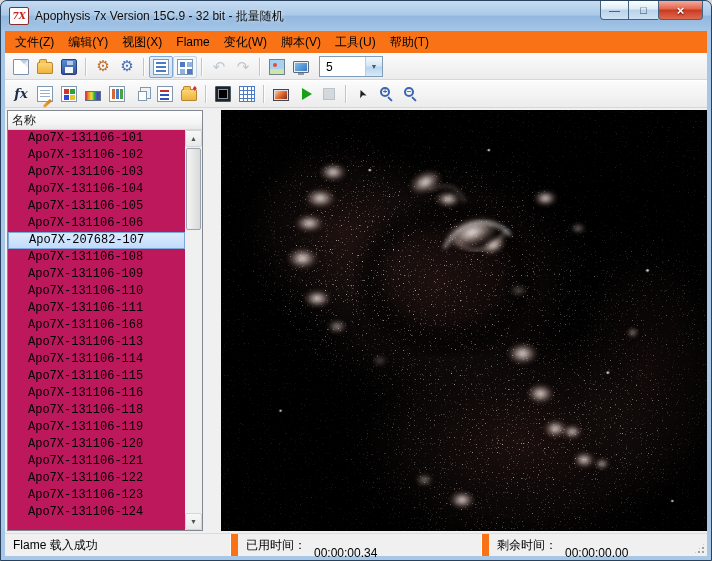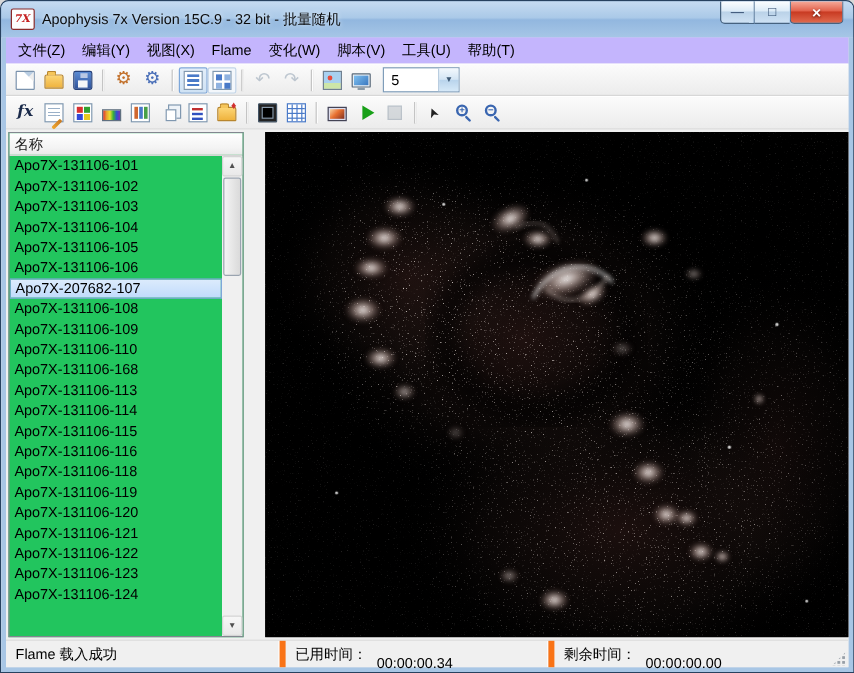--- a/index.html
+++ b/index.html
@@ -34,21 +34,21 @@
     background:linear-gradient(#f6ab9b,#e2624c 45%,#c83a22 50%,#e06a4e);
     text-shadow:0 1px 2px #5a1208;
   }
   
   .frame{
     flex:1;display:flex;flex-direction:column;box-sizing:border-box;min-height:0;
     border-left:4px solid #a8c6e5;border-right:4px solid #a8c6e5;border-bottom:4px solid #a8c6e5;
     background:#f0f0f0;
   }
   
-  .menubar{height:22px;flex:0 0 22px;display:flex;align-items:center;padding-left:3px;background:#c4b5fd;}
+  .menubar{height:22px;flex:0 0 22px;display:flex;align-items:center;padding-left:3px;background:#f97316;}
   .menu-item{padding:3px 7px;white-space:nowrap;}
   
   .toolbar{
     display:flex;align-items:center;padding:1px 4px;box-sizing:border-box;
     background:linear-gradient(#fbfbfb,#ececec);border-top:1px solid #fff;border-bottom:1px solid #d7d7d7;
   }
   .toolbar1{height:27px;flex:0 0 27px;}
   .toolbar2{height:28px;flex:0 0 28px;}
   .tb-buttons{display:flex;align-items:center;}
   .tb-sep{width:1px;height:18px;background:#c4c4c4;border-right:1px solid #fdfdfd;margin:0 4px;}
@@ -111,40 +111,40 @@
   .ic-render::before{content:"";position:absolute;inset:1px;background:linear-gradient(135deg,#f8d0a0,#e87030 45%,#803020);}
   .ic-play{width:0;height:0;border-top:6px solid transparent;border-bottom:6px solid transparent;border-left:10px solid #18a018;margin-left:3px;}
   .ic-stop::before{content:"";position:absolute;inset:2px;background:#b0b8c0;border:1px solid #788898;}
   .ic-cursor::before{content:"➤";position:absolute;left:2px;top:0;font-size:11px;line-height:16px;color:#202020;transform:rotate(-112deg);}
   .ic-zoom-in::before,.ic-zoom-out::before{position:absolute;left:1px;top:1px;width:10px;height:10px;border:2px solid #3a66b0;border-radius:50%;box-sizing:border-box;font:bold 8px/6px "Liberation Sans",sans-serif;color:#3a66b0;text-align:center;}
   .ic-zoom-in::before{content:"+";}
   .ic-zoom-out::before{content:"−";}
   .ic-zoom-in::after,.ic-zoom-out::after{content:"";position:absolute;right:2px;bottom:2px;width:6px;height:2px;background:#3a66b0;transform:rotate(45deg);border-radius:1px;}
   
   .main{flex:1;min-height:0;display:flex;background:#f0f0f0;padding:2px 0 2px 2px;box-sizing:border-box;}
-  .list-panel{width:196px;flex:0 0 196px;background:#22c55e;border:1px solid #828790;box-sizing:border-box;display:flex;flex-direction:column;}
+  .list-panel{width:196px;flex:0 0 196px;background:#be185d;border:1px solid #828790;box-sizing:border-box;display:flex;flex-direction:column;}
   .list-header{height:18px;flex:0 0 18px;display:flex;align-items:center;padding-left:4px;background:linear-gradient(#fff,#f3f3f3 70%,#e9e9e9);border-bottom:1px solid #d5d5d5;color:#1a1a1a;}
   .list-body{flex:1;display:flex;min-height:0;}
   .list-items{flex:1;overflow:hidden;}
-  .list-item{height:17px;line-height:17px;padding-left:4px;white-space:nowrap;box-sizing:border-box;}
+  .list-item{height:17px;line-height:17px;padding-left:20px;white-space:nowrap;box-sizing:border-box;font-family:Liberation Mono, monospace;}
   .list-item.sel{background:linear-gradient(#dcebfc,#c1dbfc);border:1px solid #7da7d9;line-height:15px;}
   
   .scrollbar{width:17px;flex:0 0 17px;background:#f0f0f0;display:flex;flex-direction:column;align-items:center;}
   .sb-btn{width:17px;height:17px;box-sizing:border-box;border:1px solid #d5d5d5;border-radius:2px;background:linear-gradient(#f7f7f7,#e9e9e9);display:flex;align-items:center;justify-content:center;font-size:7px;color:#505050;padding:0;}
   .sb-thumb{width:13px;height:80px;margin-top:1px;background:linear-gradient(90deg,#f4f4f4,#dadada);border:1px solid #9aa4b0;border-radius:2px;}
   .sb-track{flex:1;}
   .splitter{width:18px;flex:0 0 18px;}
   
   .preview{flex:1;background:#000;position:relative;min-width:0;}
   .preview svg{position:absolute;inset:0;width:100%;height:100%;}
   
   .statusbar{height:22px;flex:0 0 22px;background:#f0f0f0;border-top:1px solid #dcdcdc;display:flex;align-items:stretch;}
-  .sb-panel{display:flex;align-items:center;padding-left:8px;box-sizing:border-box;border-right:5px solid #f97316;box-shadow:inset -1px 0 0 #fff;white-space:nowrap;}
+  .sb-panel{display:flex;align-items:center;padding-left:8px;box-sizing:border-box;border-right:7px solid #f97316;box-shadow:inset -1px 0 0 #fff;white-space:nowrap;}
   .sb-panel.p1{width:233px;}
-  .sb-panel.p2{width:224px;}
+  .sb-panel.p2{width:251px;}
   .sb-panel.p3{flex:1;border-right:none;box-shadow:none;position:relative;}
   .sb-value{margin-left:8px;margin-top:16px;}
   .grip{position:absolute;right:1px;bottom:1px;width:13px;height:13px;
     background-image:radial-gradient(circle,#98a0a8 1.1px,transparent 1.4px);background-size:4px 4px;
     clip-path:polygon(100% 0,100% 100%,0 100%);}
 </style>
 </head>
 <body>
 
 <div class="window">
@@ -283,20 +283,21 @@
               <div class="list-item">Apo7X-131106-101</div>
               <div class="list-item">Apo7X-131106-102</div>
               <div class="list-item">Apo7X-131106-103</div>
               <div class="list-item">Apo7X-131106-104</div>
               <div class="list-item">Apo7X-131106-105</div>
               <div class="list-item">Apo7X-131106-106</div>
               <div class="list-item sel">Apo7X-207682-107</div>
               <div class="list-item">Apo7X-131106-108</div>
               <div class="list-item">Apo7X-131106-109</div>
               <div class="list-item">Apo7X-131106-110</div>
+              <div class="list-item">Apo7X-131106-111</div>
               <div class="list-item">Apo7X-131106-168</div>
               <div class="list-item">Apo7X-131106-113</div>
               <div class="list-item">Apo7X-131106-114</div>
               <div class="list-item">Apo7X-131106-115</div>
               <div class="list-item">Apo7X-131106-116</div>
               <div class="list-item">Apo7X-131106-118</div>
               <div class="list-item">Apo7X-131106-119</div>
               <div class="list-item">Apo7X-131106-120</div>
               <div class="list-item">Apo7X-131106-121</div>
               <div class="list-item">Apo7X-131106-122</div>

